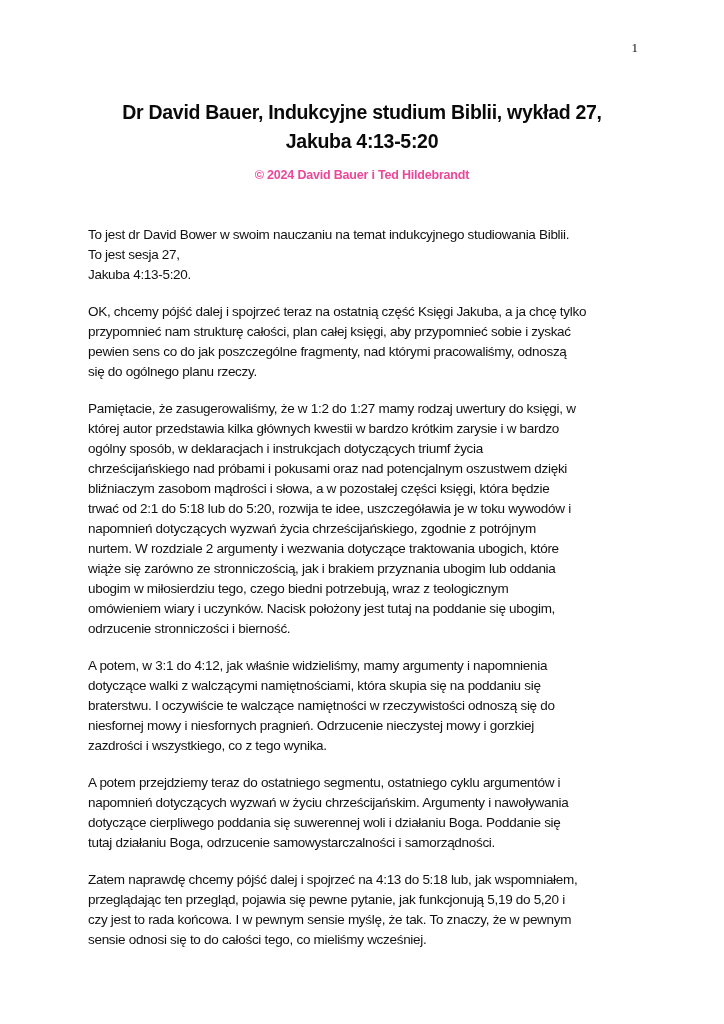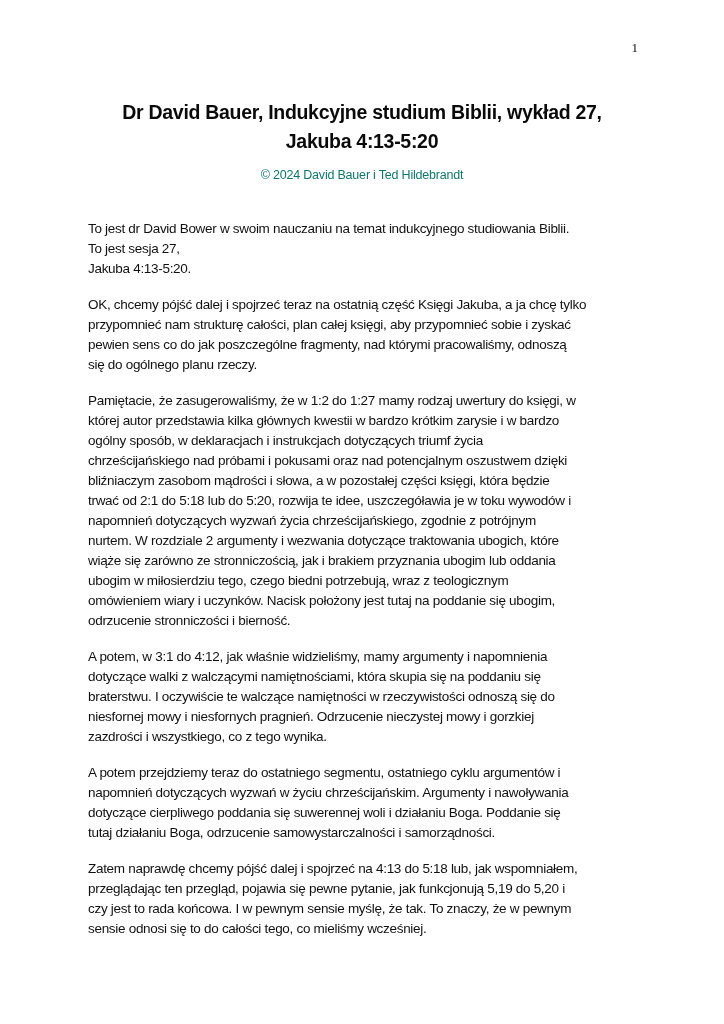--- a/index.html
+++ b/index.html
@@ -34,32 +34,32 @@
     font-size: 19.5px;
     font-weight: bold;
     line-height: 29px;
     letter-spacing: -0.3px;
     white-space: pre-line;
     color: #0a0a0a;
   }
   .doc-copyright {
     margin-top: 3px;
     font-size: 12.5px;
-    font-weight: normal;
+    font-weight: bold;
     letter-spacing: -0.2px;
-    color: #0f766e;
+    color: #ec4899;
   }
   .doc-body {
     padding: 26px 24px 0 88px;
     font-size: 13.5px;
     line-height: 20px;
     letter-spacing: -0.3px;
   }
   .doc-body p {
-    margin: 11px 0 16px 0;
+    margin: 17px 0 16px 0;
     white-space: pre-line;
   }
 </style>
 </head>
 <body>
 
 <div class="page">
 
   <div class="page-number">1</div>
 

